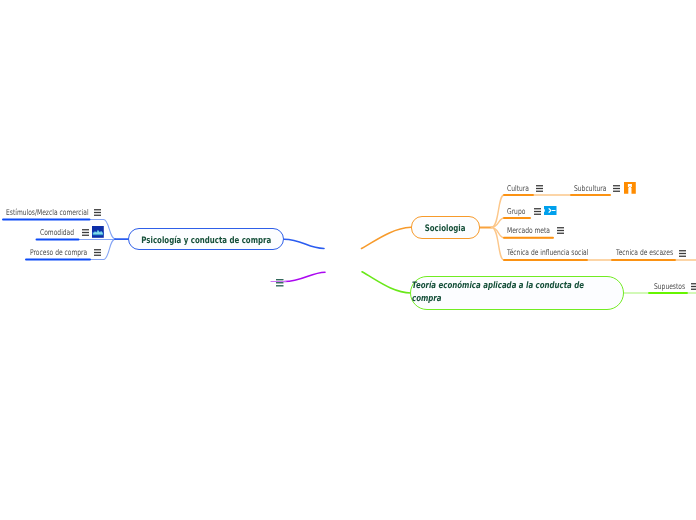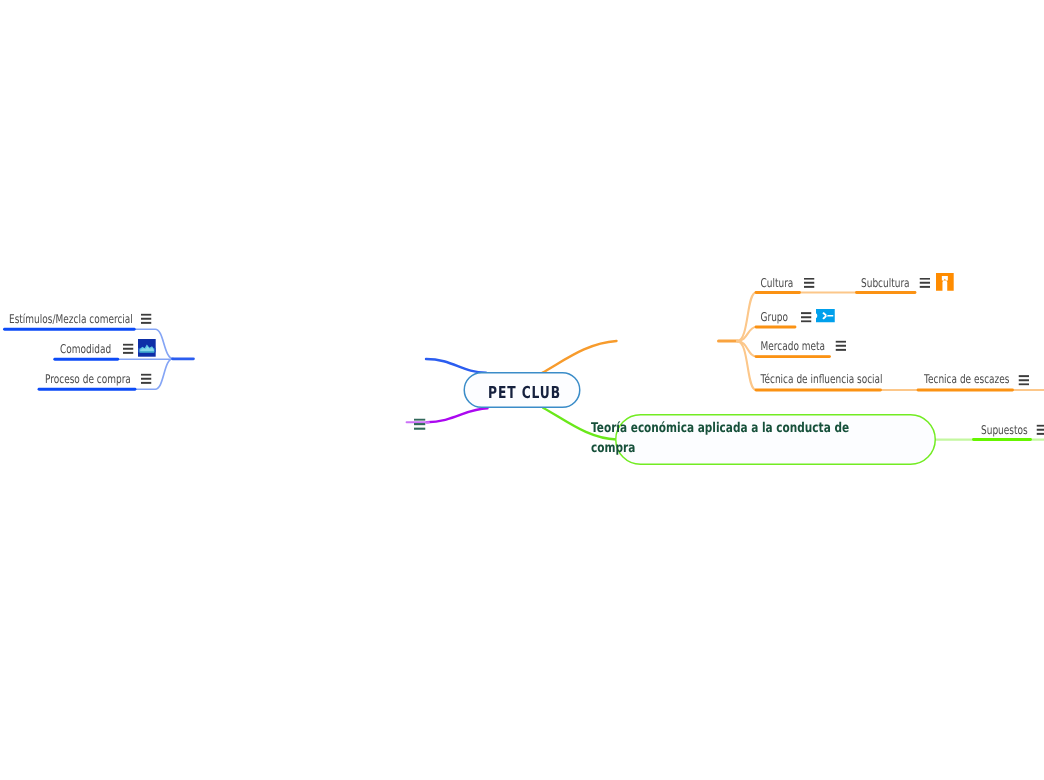--- a/index.html
+++ b/index.html
@@ -27,21 +27,21 @@
   #n-segmentacion{left:187.5px;top:270px;width:82.5px;height:22px;border-width:1.4px;
                   border-color:#ab08f0;border-radius:11px;}
   #n-segmentacion .lbl{font-size:9px;color:#16503a;position:relative;top:1.5px;}
 
   #n-sociologia{left:411px;top:216px;width:68.5px;height:22.5px;border-width:1.4px;
                 border-color:#f79b2c;border-radius:11px;}
   #n-sociologia .lbl{font-size:9px;color:#16503a;position:relative;top:1.5px;}
 
   #n-teoria{left:410px;top:276px;width:214px;height:34px;border-width:1.6px;
             border-color:#72ec22;border-radius:17px;
-            justify-content:flex-end;padding-left:18px;}
+            justify-content:center;padding-left:18px;font-style:italic;}
   #n-teoria .lbl{font-size:9px;color:#16503a;text-align:left;line-height:13.5px;
                  transform:scaleX(.78);transform-origin:left center;white-space:normal;
                  width:229px;min-width:229px;flex:none;}
 
   
   .leaf{position:absolute;font-size:8px;color:#4a4a4a;white-space:nowrap;
         transform:scaleX(.748);transform-origin:left top;z-index:3;backface-visibility:hidden;}
 
   
   .ham{position:absolute;z-index:3;line-height:0;font-size:0;}
@@ -84,26 +84,29 @@
     <path stroke="#fb9213" stroke-width="1.9" d="M504,218 L530,218"></path>
     <path stroke="#fb9213" stroke-width="1.9" d="M504,237.7 L553,237.7"></path>
     <path stroke="#fb9213" stroke-width="1.9" d="M504,260 L587,260"></path>
     <path stroke="#fb9213" stroke-width="1.9" d="M612,260 L675,260"></path>
 
     <path stroke="#c4f7a0" stroke-width="1.5" d="M624,293 L697,293"></path>
     <path stroke="#66f500" stroke-width="1.9" d="M649,293 L687,293"></path>
     </g>
   </svg>
 
-  <div class="node" id="n-center">
-    <span class="lbl">PET CLUB</span>
-  </div>
-
-
-
+
+  <div class="node" id="n-psicologia">
+    <span class="lbl">Psicología y conducta de compra</span>
+  </div>
+
+
+  <div class="node" id="n-sociologia">
+    <span class="lbl">Sociologia</span>
+  </div>
 
   <div class="node" id="n-teoria">
     <span class="lbl">Teoría económica aplicada a la conducta de compra</span>
   </div>
 
   <div class="leaf" style="left:6px;top:208px">Estímulos/Mezcla comercial</div>
   <div class="leaf" style="left:40px;top:228px">Comodidad</div>
   <div class="leaf" style="left:30px;top:248px">Proceso de compra</div>
   <div class="leaf" style="left:507px;top:184px">Cultura</div>
   <div class="leaf" style="left:574px;top:184px">Subcultura</div>

